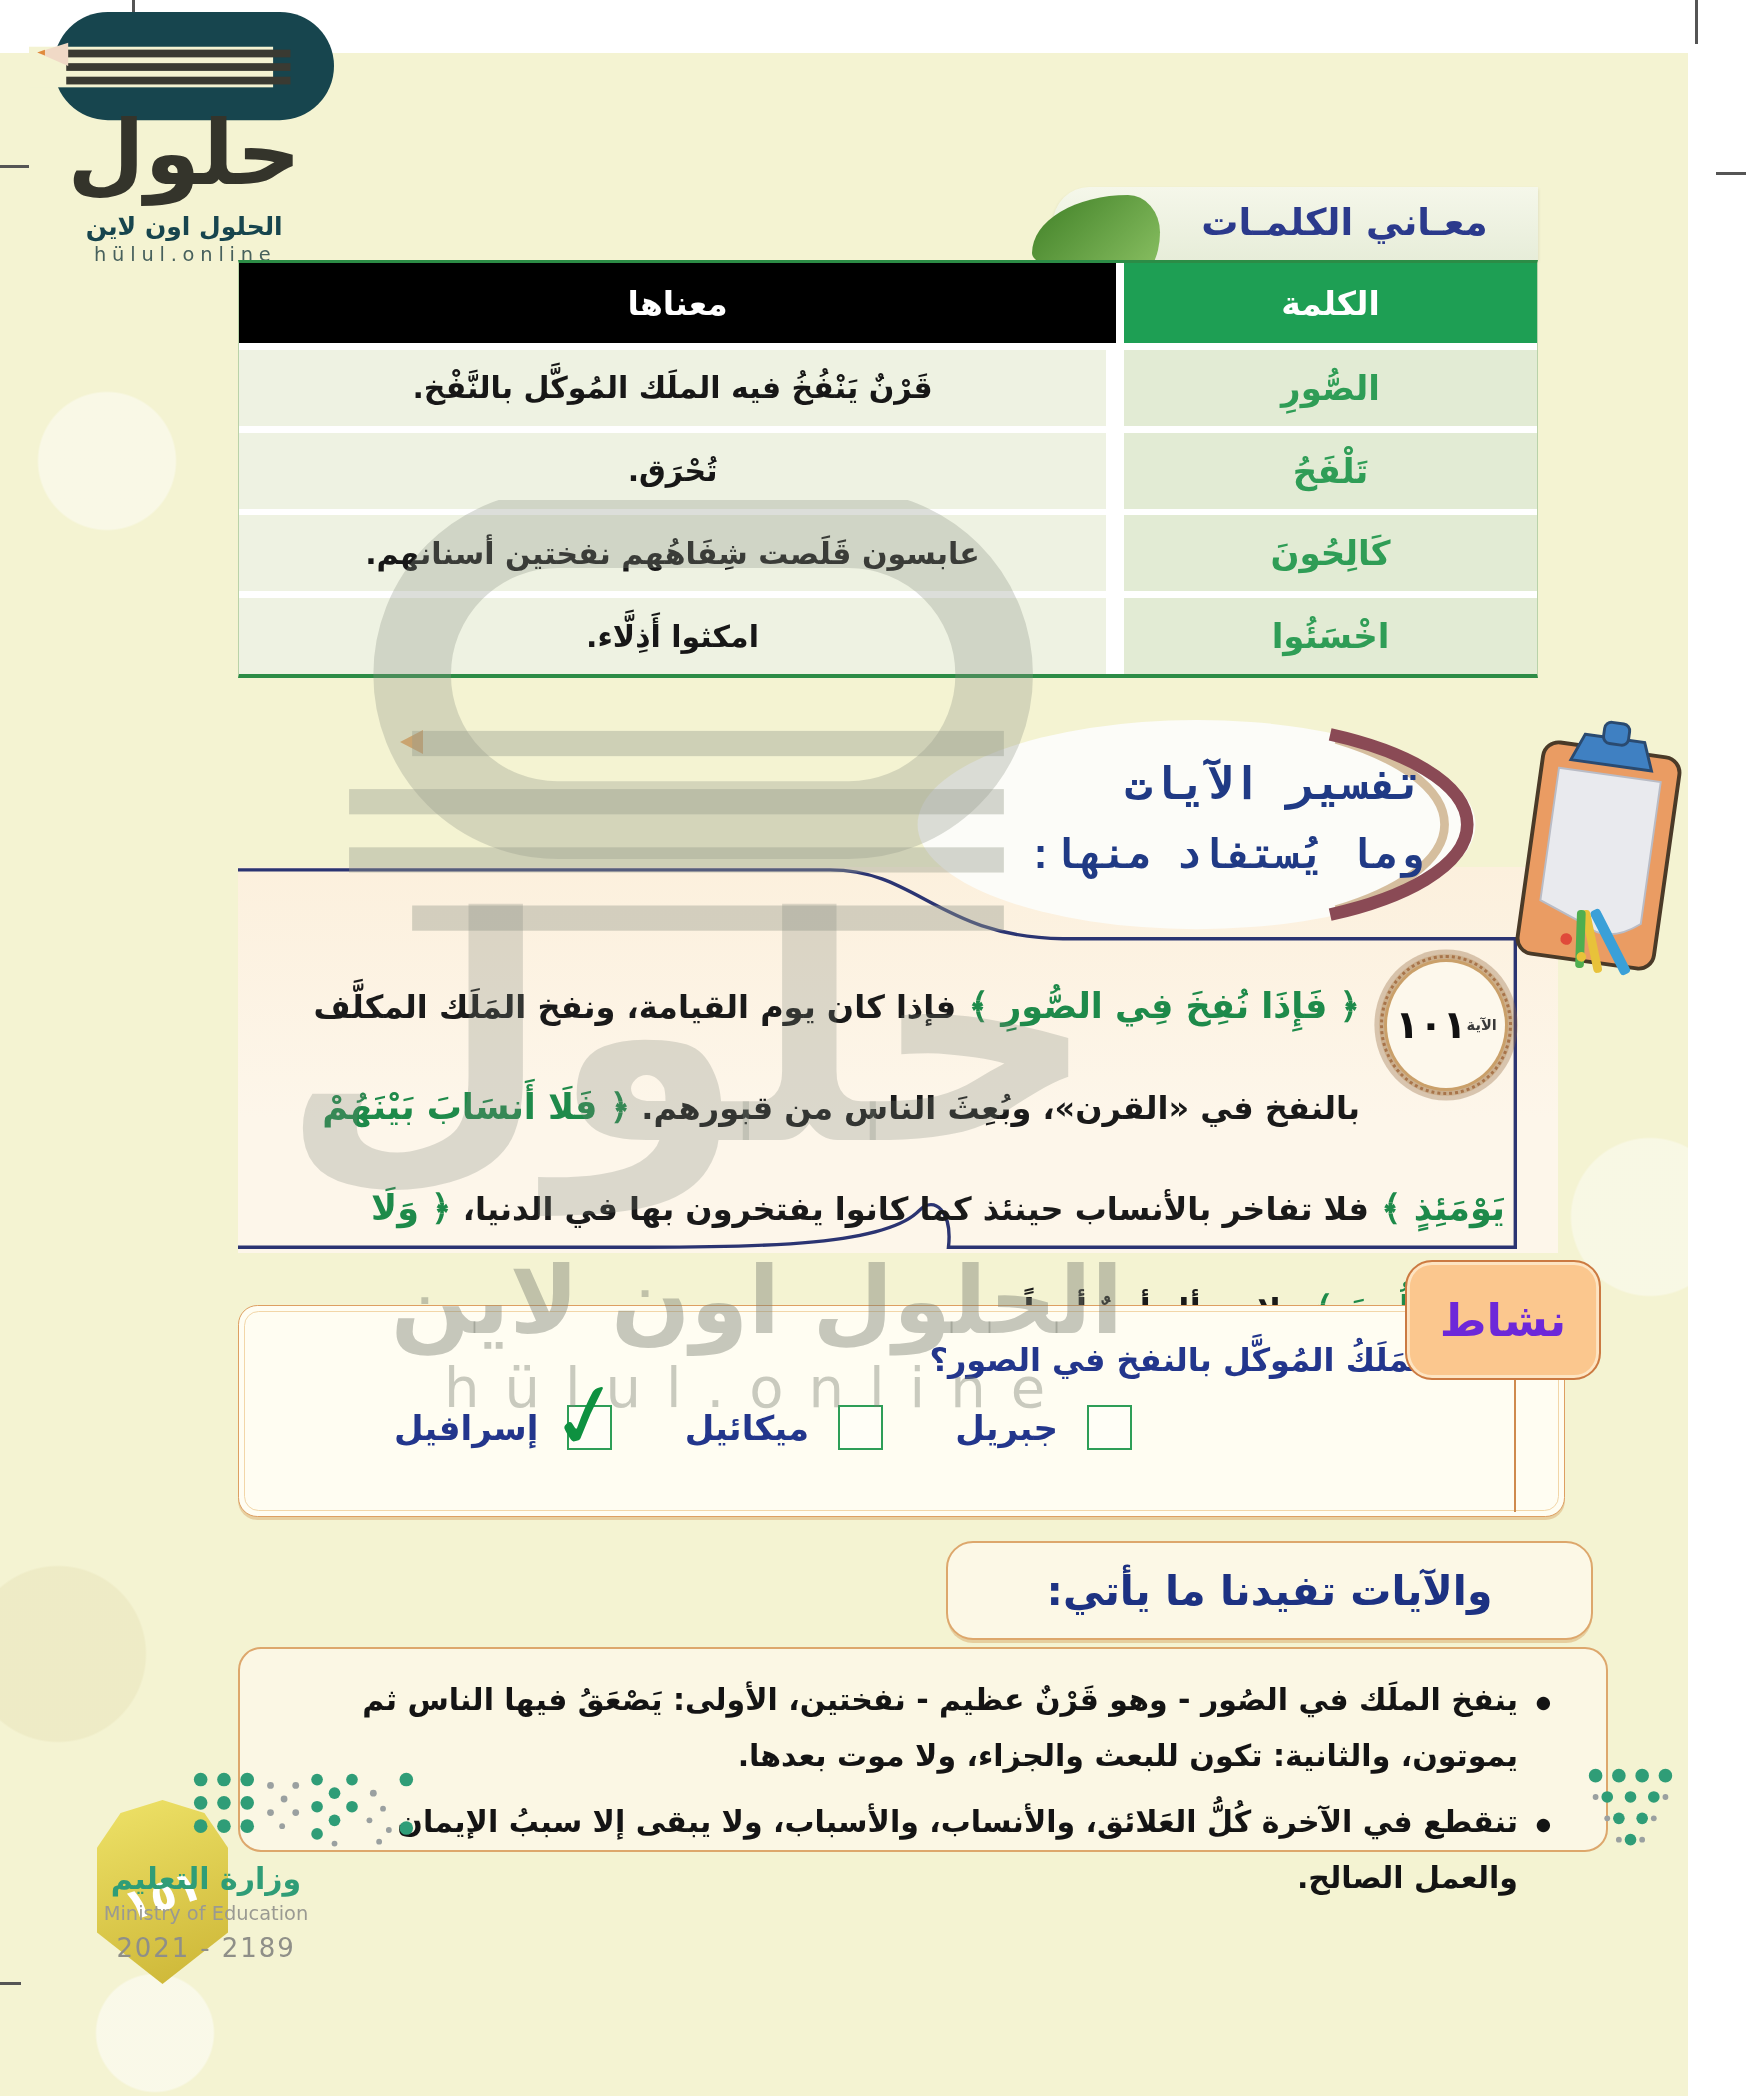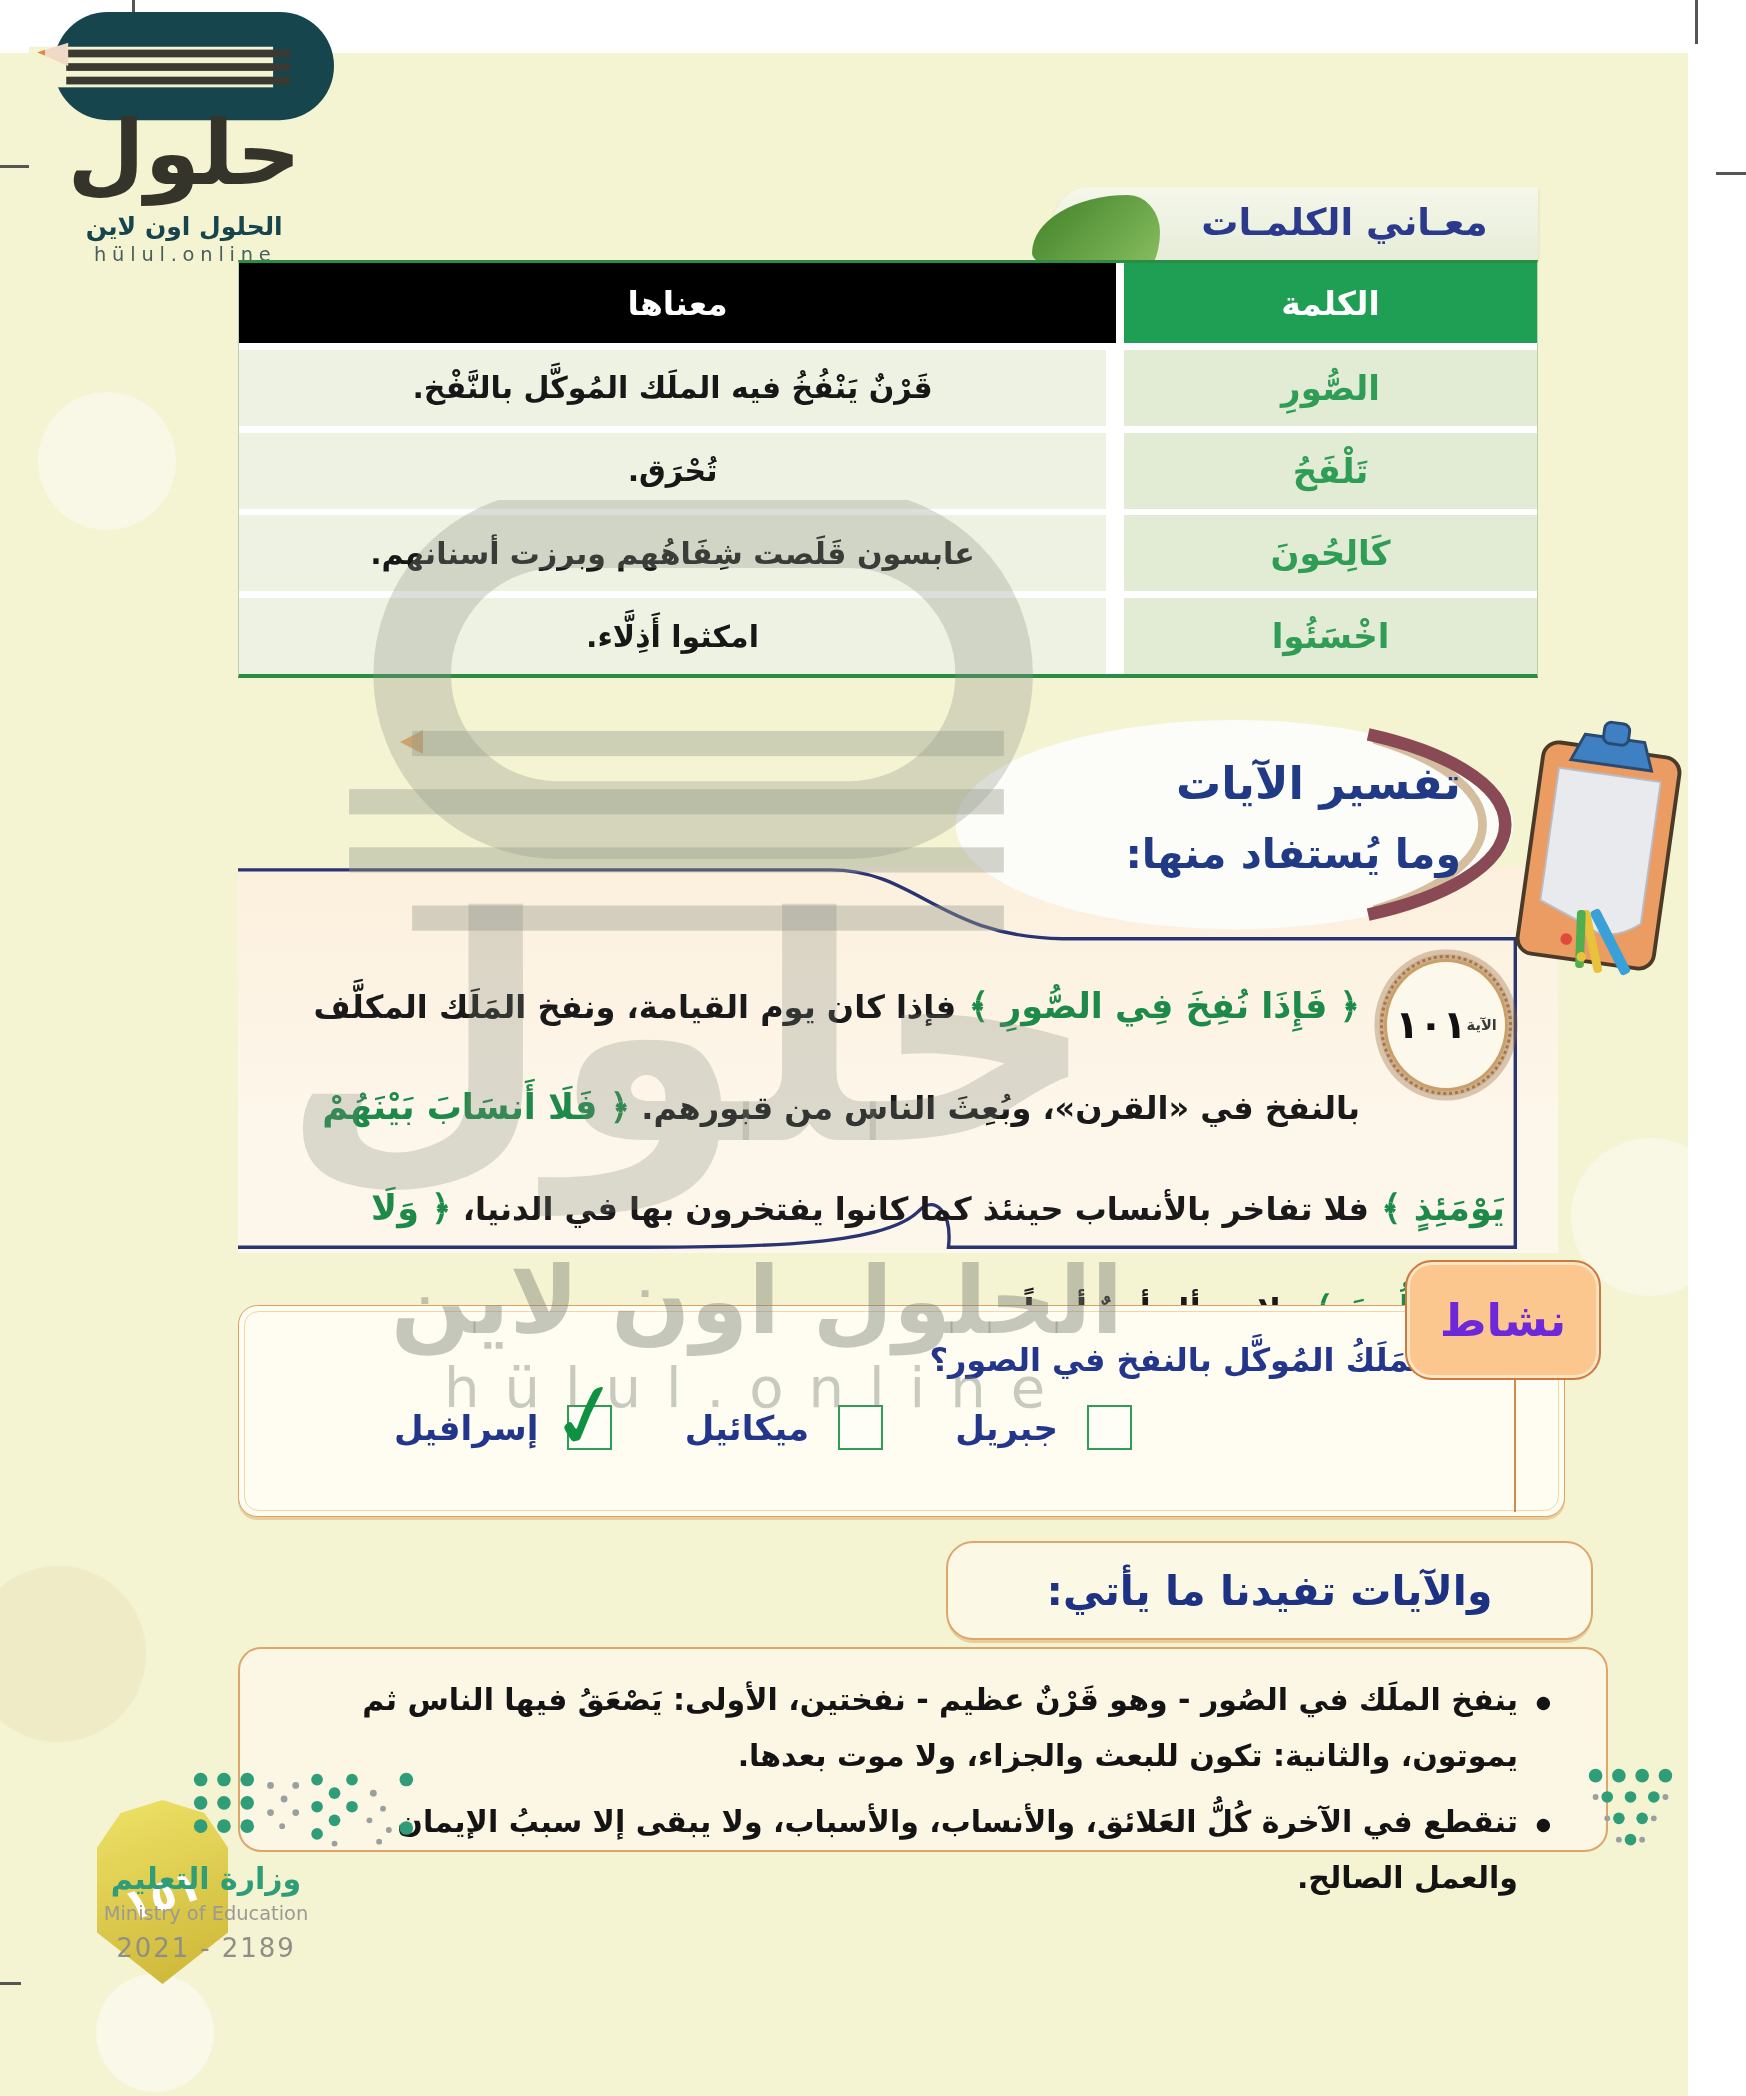--- a/index.html
+++ b/index.html
@@ -58,21 +58,21 @@
     text-align:right; font-size:32px; font-weight:bold; color:#1a1a1a; line-height:100px; }
   .quran { color:#1e8a4a; font-size:35px; }
   .medallion { float:right; width:118px; height:126px; border-radius:50%; background:#fdf8ec;
     margin-left:27px; margin-top:5.8px; position:relative;
     box-shadow:0 0 0 2.9px #caa06a, 0 0 0 7.8px rgba(185,145,95,.4), 0 0 0 12.6px rgba(145,105,65,.35);
     outline:3.9px dotted #a8744a; outline-offset:4.9px;
     display:flex; flex-direction:row; align-items:center; justify-content:center; }
   .medallion .v-label { font-size:14.6px; color:#3a3a3a; line-height:17.5px; }
   .medallion .v-num { font-size:39px; font-weight:bold; color:#111; line-height:45px; }
 
-  .tafsir-header { left:951px; top:718px; width:568px; height:215px; z-index:3; }
+  .tafsir-header { left:913px; top:718px; width:568px; height:215px; z-index:3;font-family:Liberation Mono, monospace; }
   .tf-title1 { position:absolute; right:58px; top:39px; font-size:45px; font-weight:bold;
     color:#203a85; direction:rtl; }
   .tf-title2 { position:absolute; right:58px; top:112px; font-size:41px; font-weight:bold;
     color:#203a85; direction:rtl; }
   .clipboard { left:1502px; top:718px; width:199px; height:281px; z-index:4; }
   .arrow-left { left:400px; top:730px; width:0; height:0; z-index:3;
     border-top:12.6px solid transparent; border-bottom:12.6px solid transparent;
     border-right:23px solid #e6ad68; }
 
   
@@ -172,21 +172,21 @@
     <div class="t-row">
       <div class="td-word">الصُّورِ</div>
       <div class="td-meaning">قَرْنٌ يَنْفُخُ فيه الملَك المُوكَّل بالنَّفْخ.</div>
     </div>
     <div class="t-row">
       <div class="td-word">تَلْفَحُ</div>
       <div class="td-meaning">تُحْرَق.</div>
     </div>
     <div class="t-row">
       <div class="td-word">كَالِحُونَ</div>
-      <div class="td-meaning">عابسون قَلَصت شِفَاهُهم وبرزت أسنانهم.</div>
+      <div class="td-meaning">عابسون قَلَصت شِفَاهُهم نفختين أسنانهم.</div>
     </div>
     <div class="t-row">
       <div class="td-word">اخْسَئُوا</div>
       <div class="td-meaning">امكثوا أَذِلَّاء.</div>
     </div>
   </div>
 
   <div class="abs tafsir-box">
     <svg class="tafsir-outline" viewBox="0 0 1360 398" preserveAspectRatio="none">
       <path d="M0,3 H610 C700,3 722,72 850,74 H1316 V392 H732 C736,356 718,338 702,354 C668,390 540,392 420,392 H0" fill="none" stroke="#2b3472" stroke-width="3.5"></path>

